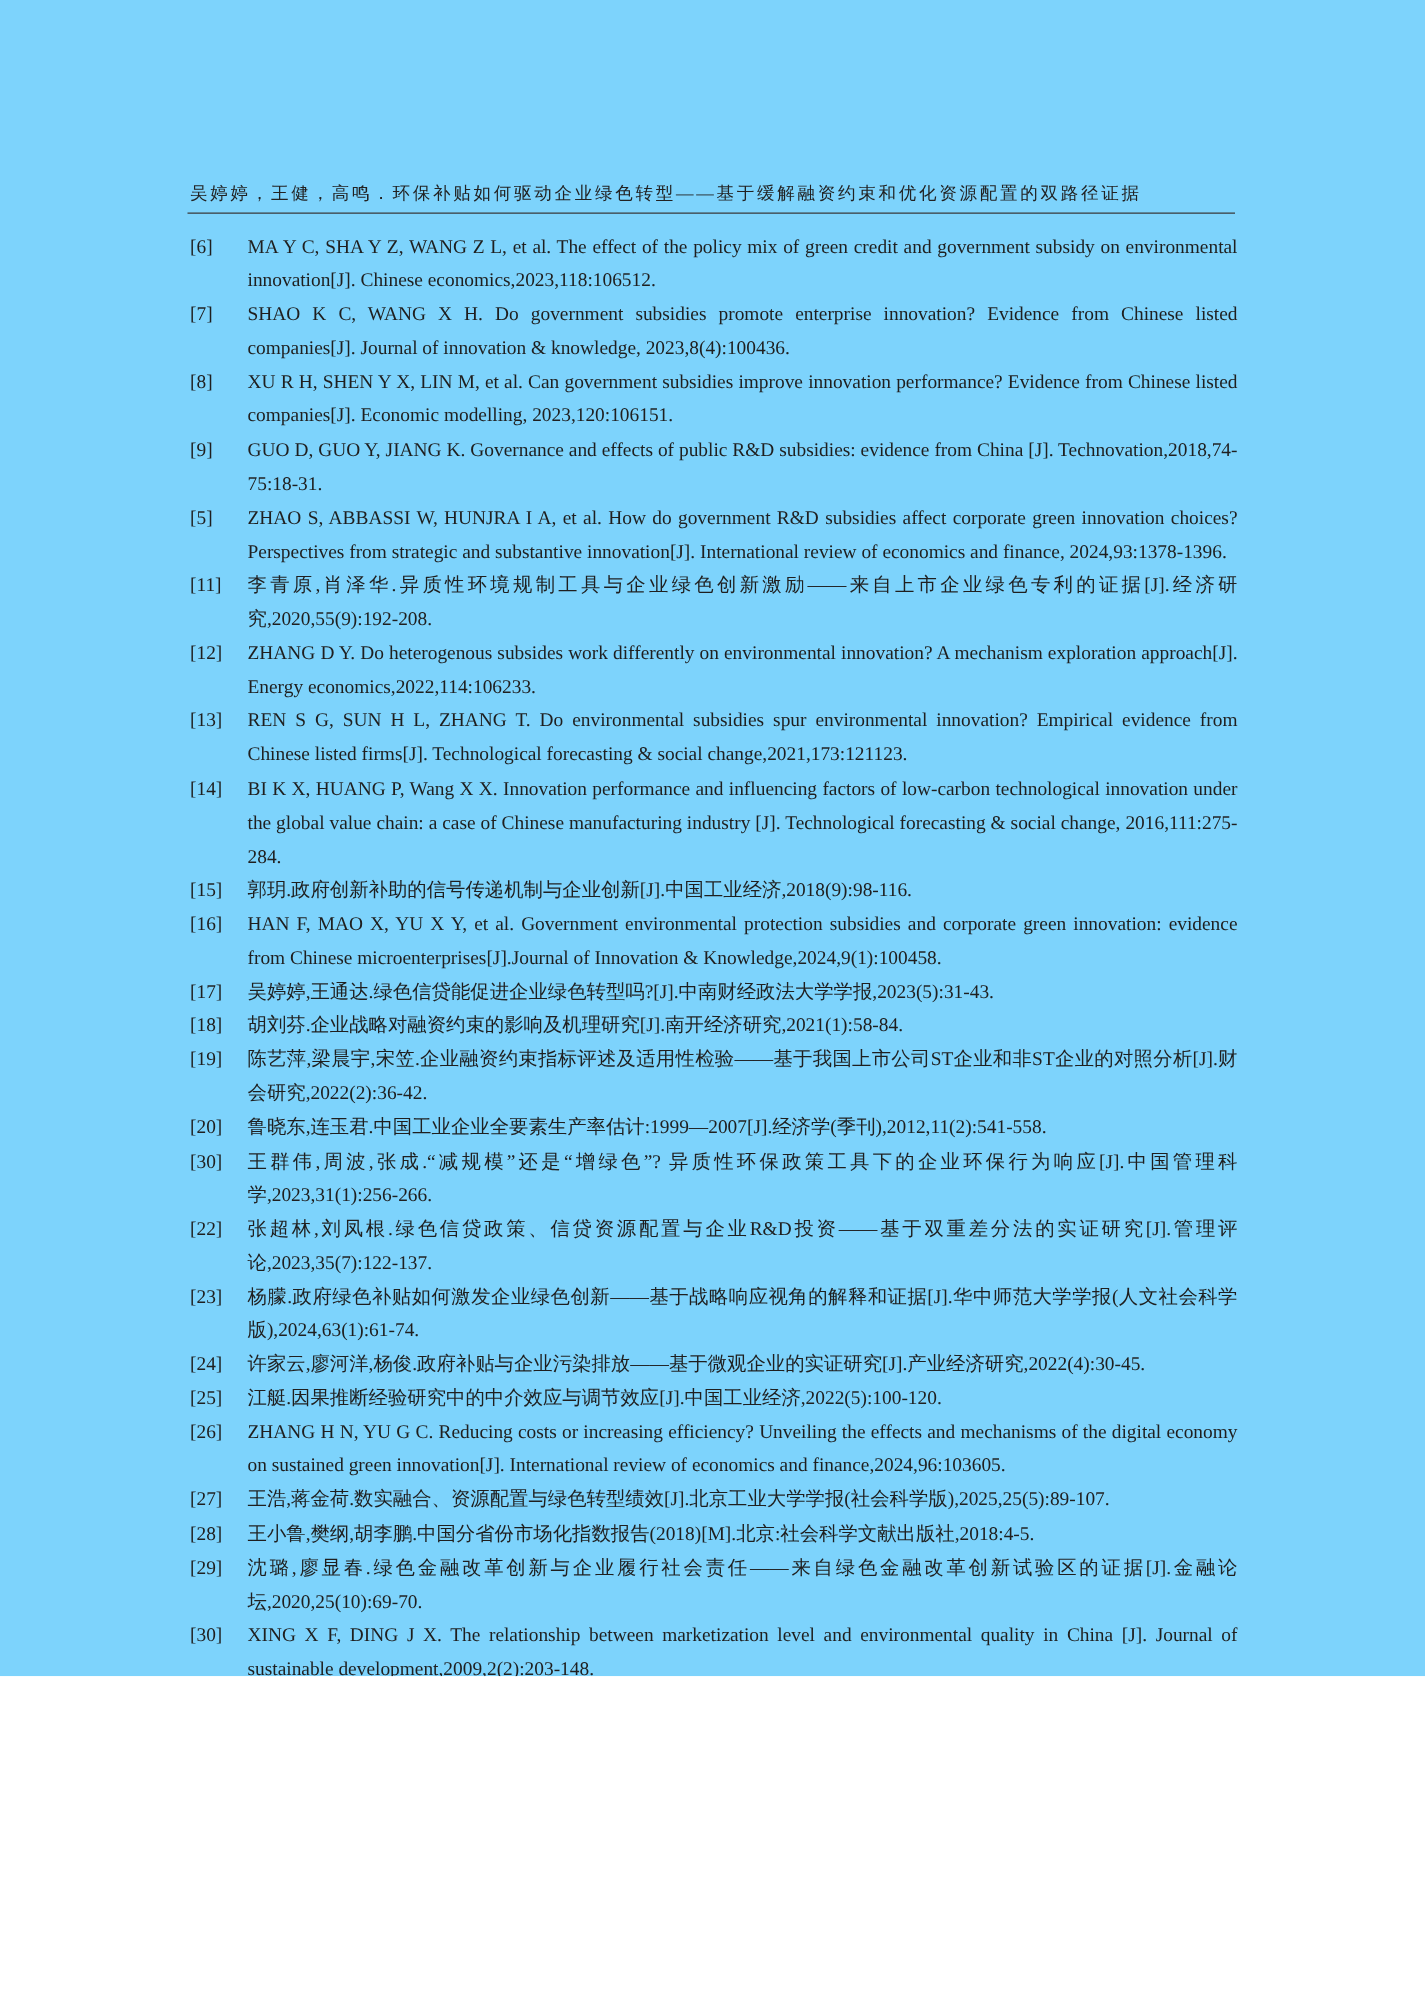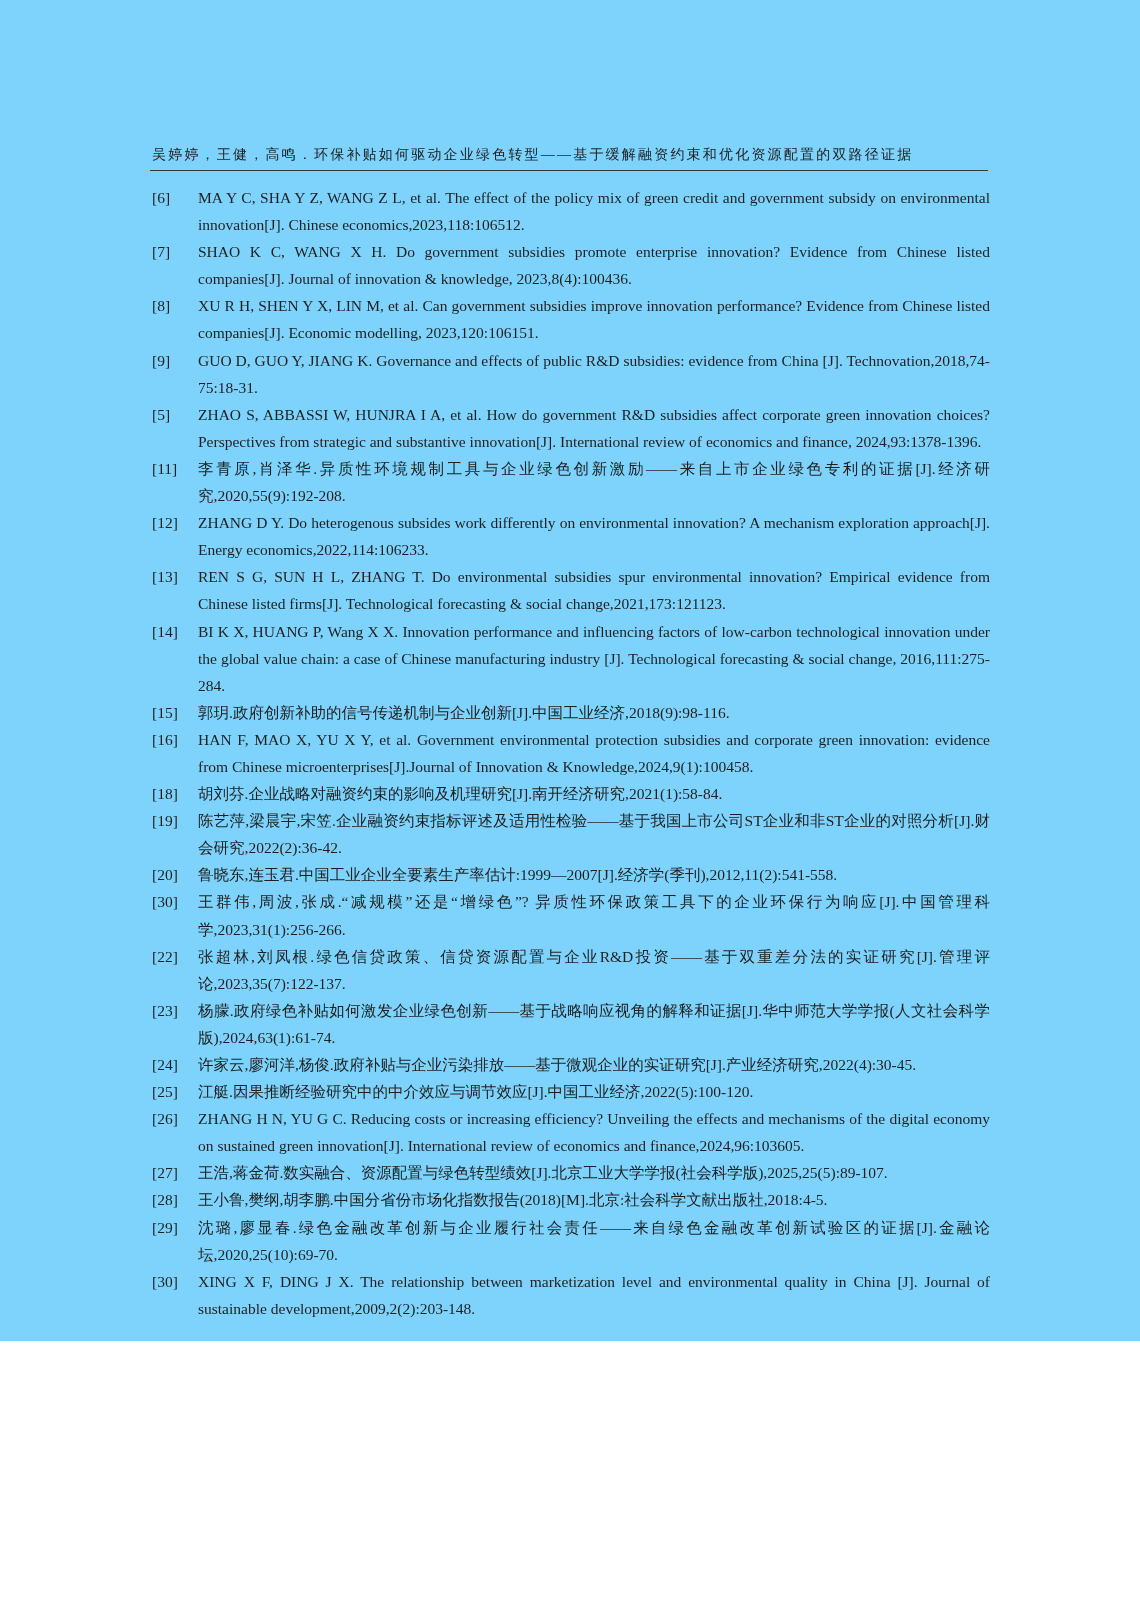--- a/index.html
+++ b/index.html
@@ -122,20 +122,24 @@
       <div class="ref">
         <span class="ref-label">[15]</span>
         <span class="ref-text">郭玥.政府创新补助的信号传递机制与企业创新[J].中国工业经济,2018(9):98-116.</span>
       </div>
 
       <div class="ref">
         <span class="ref-label">[16]</span>
         <span class="ref-text">HAN F, MAO X, YU X Y, et al. Government environmental protection subsidies and corporate green innovation: evidence from Chinese microenterprises[J].Journal of Innovation &amp; Knowledge,2024,9(1):100458.</span>
       </div>
 
+      <div class="ref">
+        <span class="ref-label">[17]</span>
+        <span class="ref-text">吴婷婷,王通达.绿色信贷能促进企业绿色转型吗?[J].中南财经政法大学学报,2023(5):31-43.</span>
+      </div>
 
       <div class="ref">
         <span class="ref-label">[18]</span>
         <span class="ref-text">胡刘芬.企业战略对融资约束的影响及机理研究[J].南开经济研究,2021(1):58-84.</span>
       </div>
 
       <div class="ref">
         <span class="ref-label">[19]</span>
         <span class="ref-text">陈艺萍,梁晨宇,宋笠.企业融资约束指标评述及适用性检验——基于我国上市公司ST企业和非ST企业的对照分析[J].财会研究,2022(2):36-42.</span>
       </div>

